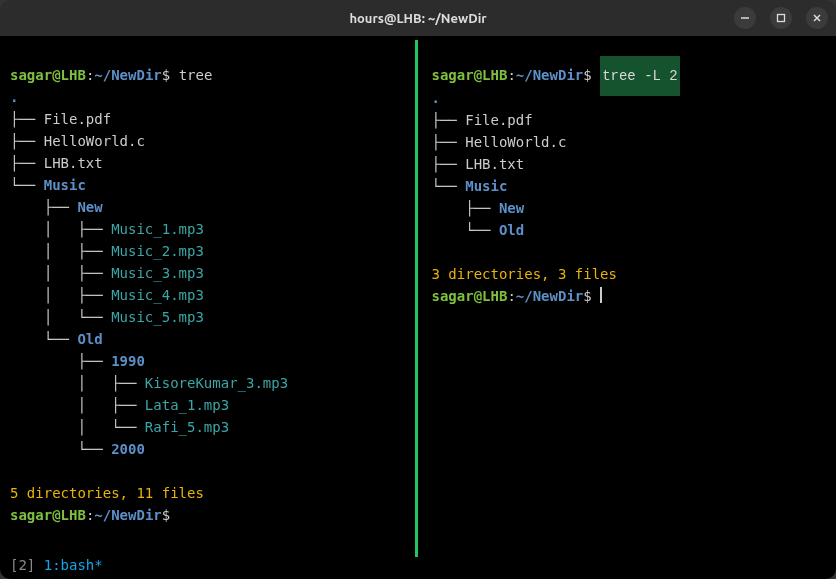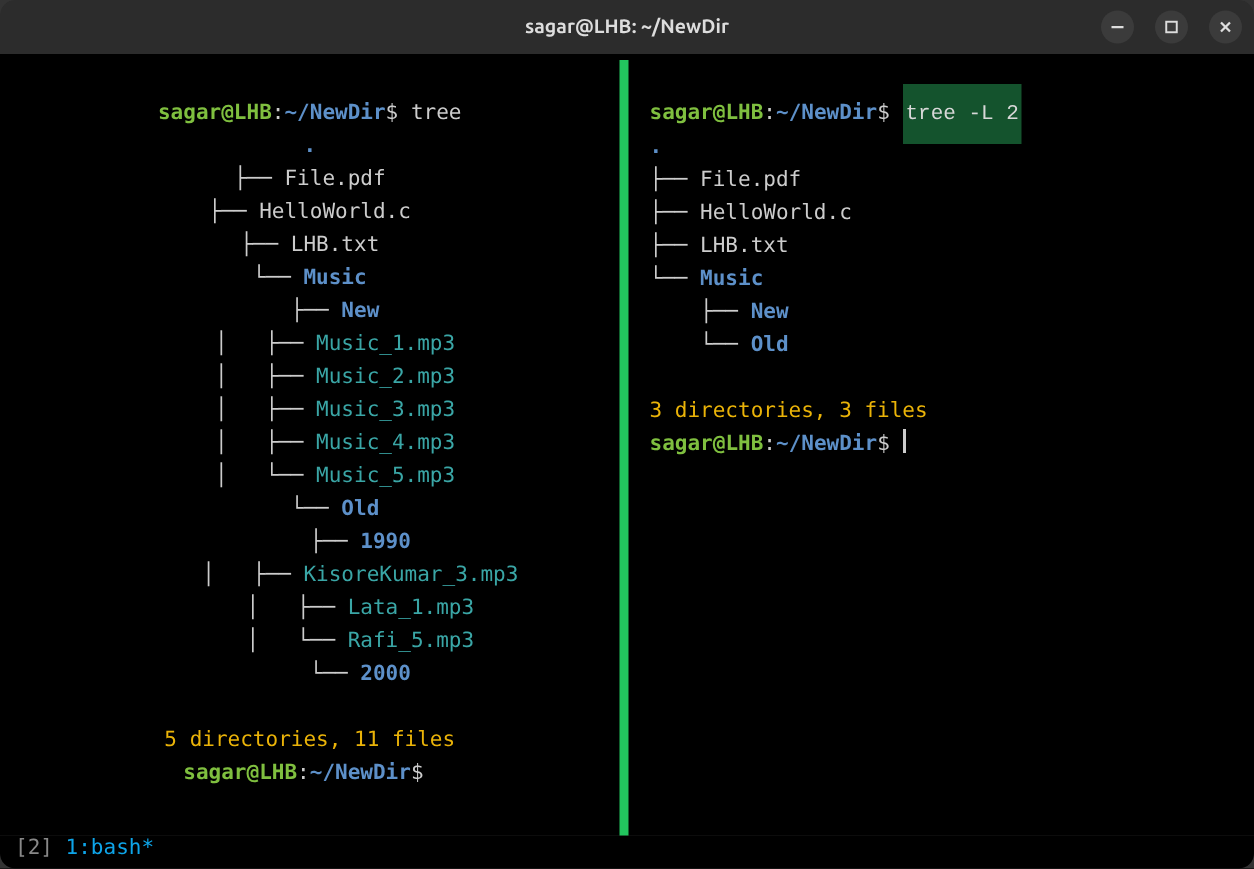--- a/index.html
+++ b/index.html
@@ -56,21 +56,21 @@
   position: relative;
   padding-top: 4px;
 }
 .pane {
   flex: 1;
   padding: 2px 10px;
   white-space: pre;
   color: #ccc;
   line-height: 22px;
 }
-.pane-left { border-right: 6px solid #22c55e; text-align: center; }
+.pane-left { border-right: 3px solid #22c55e; }
 .pane-right { padding-left: 14px; }
 .user { color: #7fbf3f; font-weight: bold; }
 .host { color: #7fbf3f; font-weight: bold; }
 .path { color: #5d90c9; font-weight: bold; }
 .prompt-dollar { color: #ccc; }
 .cmd { color: #ccc; }
 .cmd-hl { background: #14532d; color: #d8d8d8; padding: 12px 2px; font-family: Liberation Mono, monospace; }
 .dot-top { color: #5d90c9; font-weight: bold; }
 .tree-line { color: #ccc; }
 .dir { color: #5d90c9; font-weight: bold; }
@@ -94,21 +94,21 @@
   font-size: 14px;
 }
 .status-left { color: #888; }
 .status-session { color: #0ea5e9; }
 .status-right { color: #888; }
 </style>
 </head>
 <body>
 
 <div class="titlebar">
-  <div class="title">sagar@LHB: ~/NewDir</div>
+  <div class="title">hours@LHB: ~/NewDir</div>
   <div class="win-controls">
     <div class="win-btn">
       <svg viewBox="0 0 10 10">
           <line x1="1" y1="5" x2="9" y2="5" stroke="#ddd" stroke-width="1.5"></line>
         </svg>
     </div>
     <div class="win-btn">
       <svg viewBox="0 0 10 10">
           <rect x="1.5" y="1.5" width="7" height="7" fill="none" stroke="#ddd" stroke-width="1.3"></rect>
         </svg>

